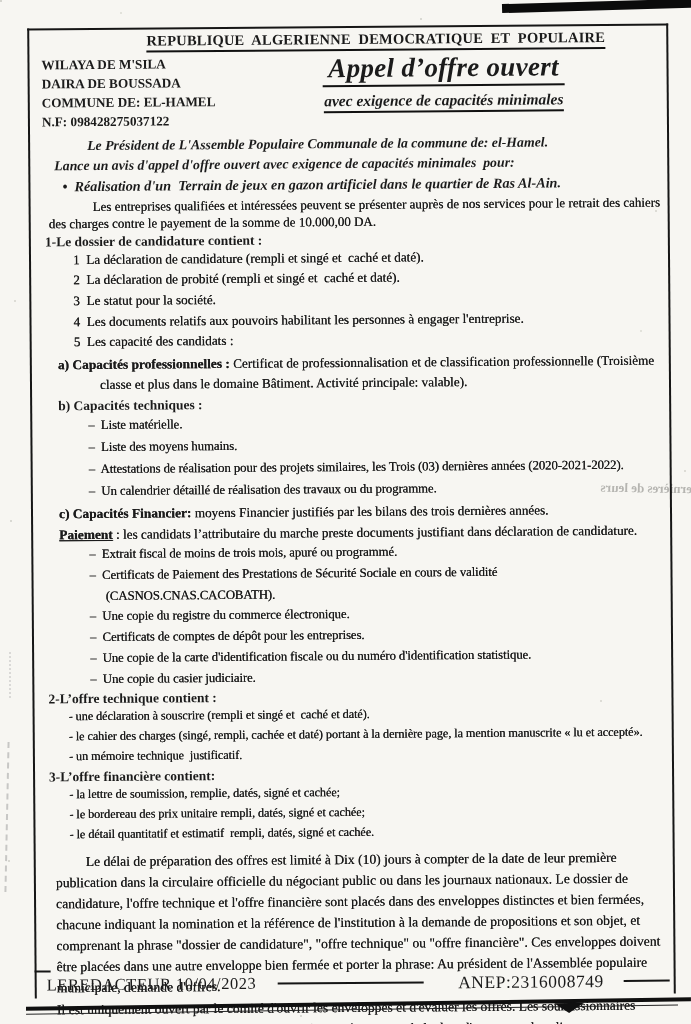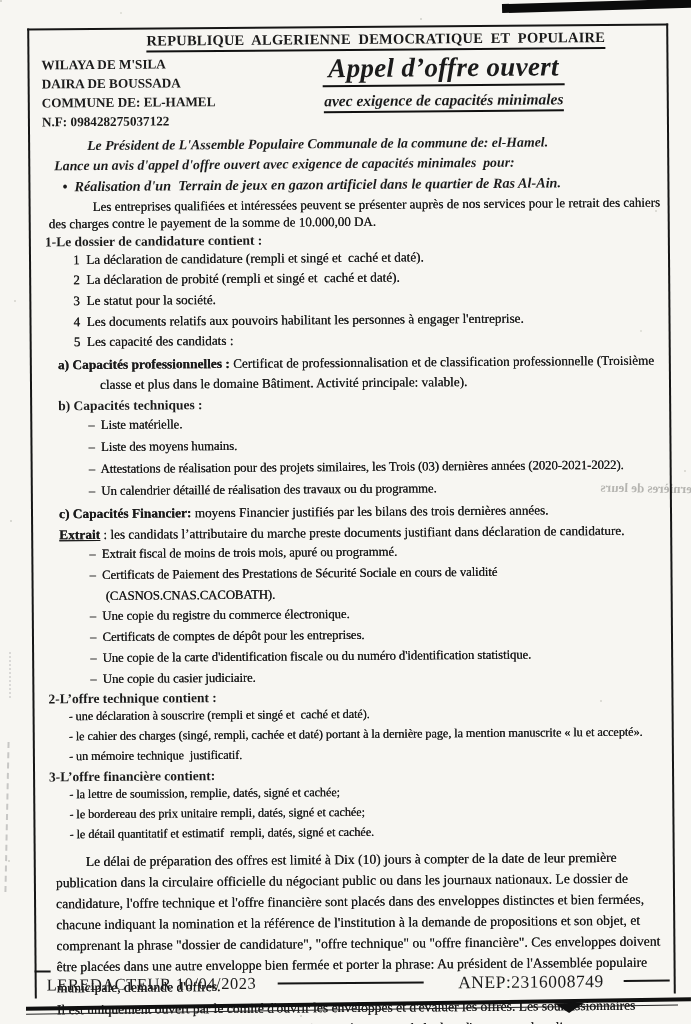--- a/index.html
+++ b/index.html
@@ -125,21 +125,21 @@
   <div class="sub-head txt">b) Capacités techniques :</div>
   <div class="list">
       <div class="li-b txt">–  Liste matérielle.</div>
       <div class="li-b txt">–  Liste des moyens humains.</div>
       <div class="li-b txt">–  Attestations de réalisation pour des projets similaires, les Trois (03) dernières années (2020-2021-2022).</div>
       <div class="li-b txt">–  Un calendrier détaillé de réalisation des travaux ou du programme.</div>
     </div>
 
   <div class="sub-par txt" style="padding-left:14px;text-indent:0;"><b class="txt">c) Capacités Financier:</b><span class="txt"> moyens Financier justifiés par les bilans des trois dernières années.</span></div>
 
-  <div class="remark"><b class="txt">Extrait</b><span class="txt"> : les candidats l’attributaire du marche preste documents justifiant dans déclaration de candidature.</span></div>
+  <div class="remark"><b class="txt">Paiement</b><span class="txt"> : les candidats l’attributaire du marche preste documents justifiant dans déclaration de candidature.</span></div>
   <div class="list">
       <div class="li-r txt">–  Extrait fiscal de moins de trois mois, apuré ou programmé.</div>
       <div class="li-r txt">–  Certificats de Paiement des Prestations de Sécurité Sociale en cours de validité (CASNOS.CNAS.CACOBATH).</div>
       <div class="li-r txt">–  Une copie du registre du commerce électronique.</div>
       <div class="li-r txt">–  Certificats de comptes de dépôt pour les entreprises.</div>
       <div class="li-r txt">–  Une copie de la carte d'identification fiscale ou du numéro d'identification statistique.</div>
       <div class="li-r txt">–  Une copie du casier judiciaire.</div>
     </div>
 
   <div class="sec-head txt">2-L’offre technique contient :</div>

